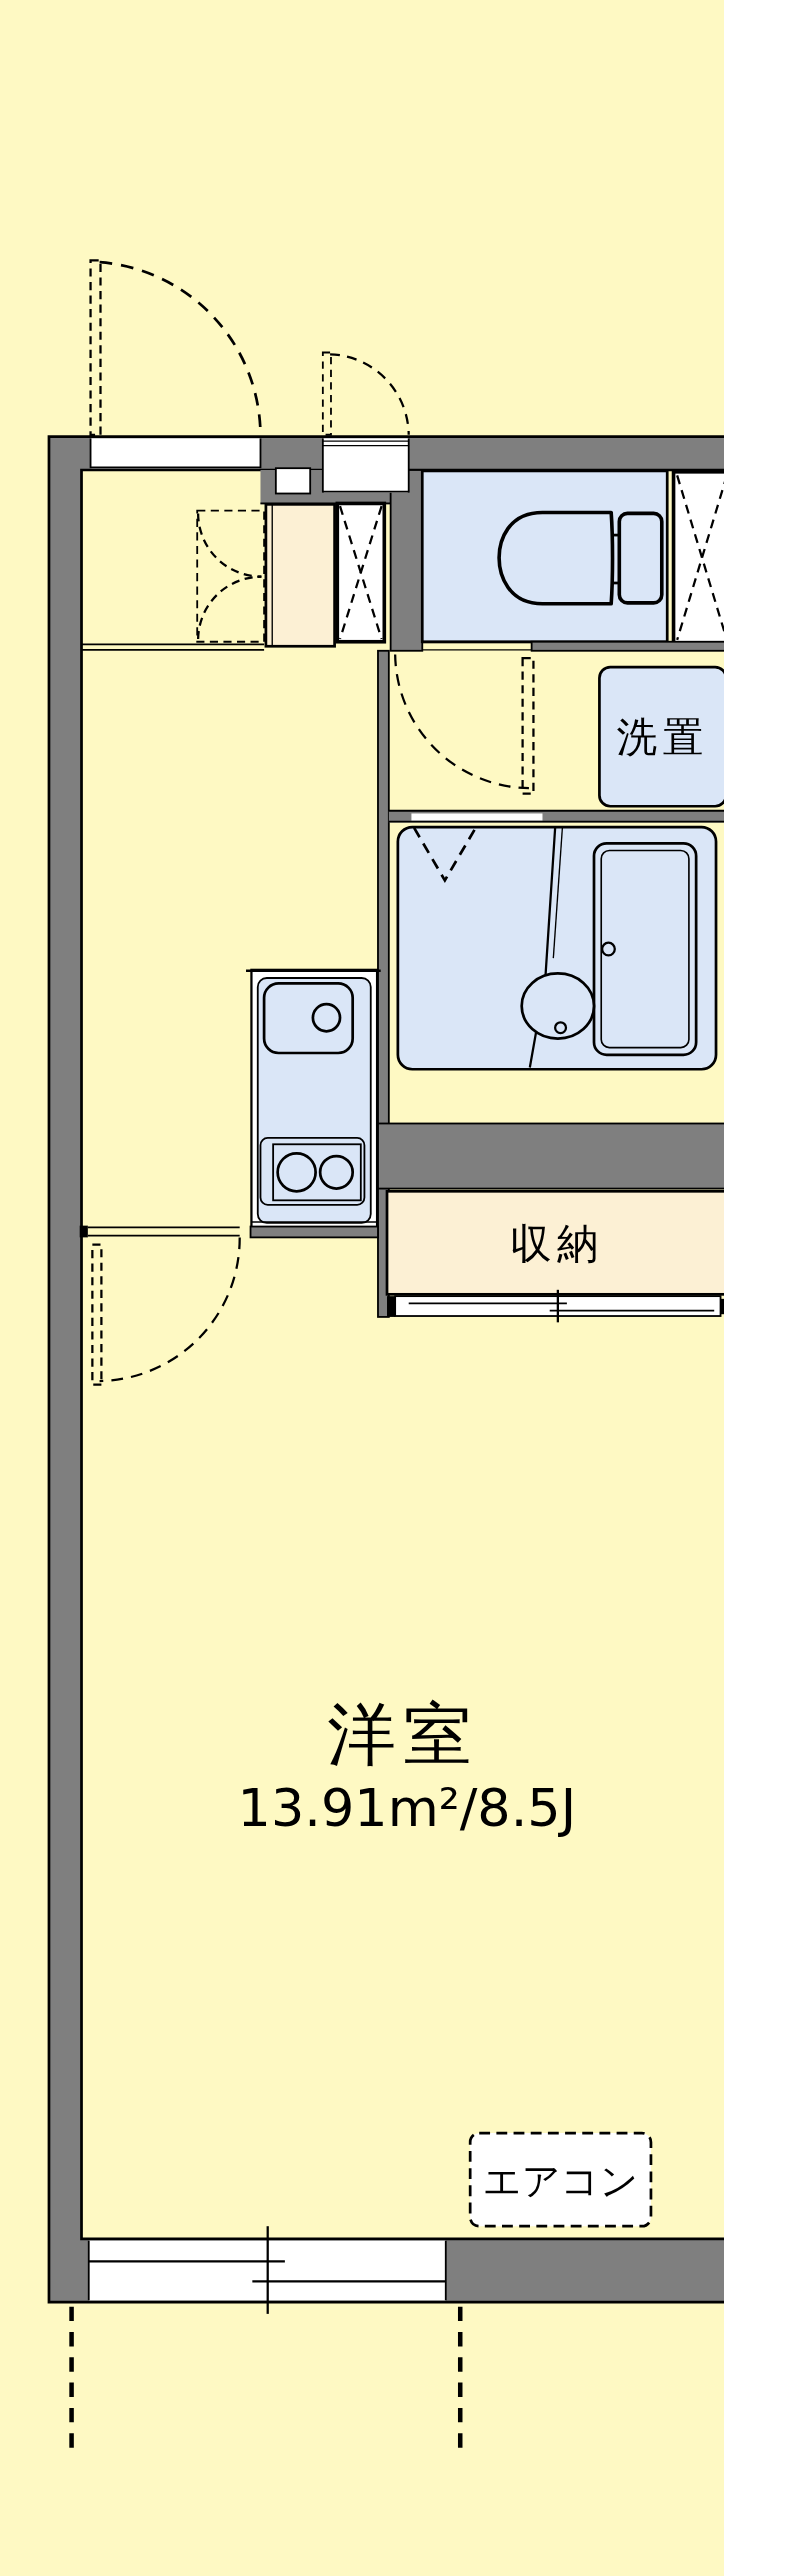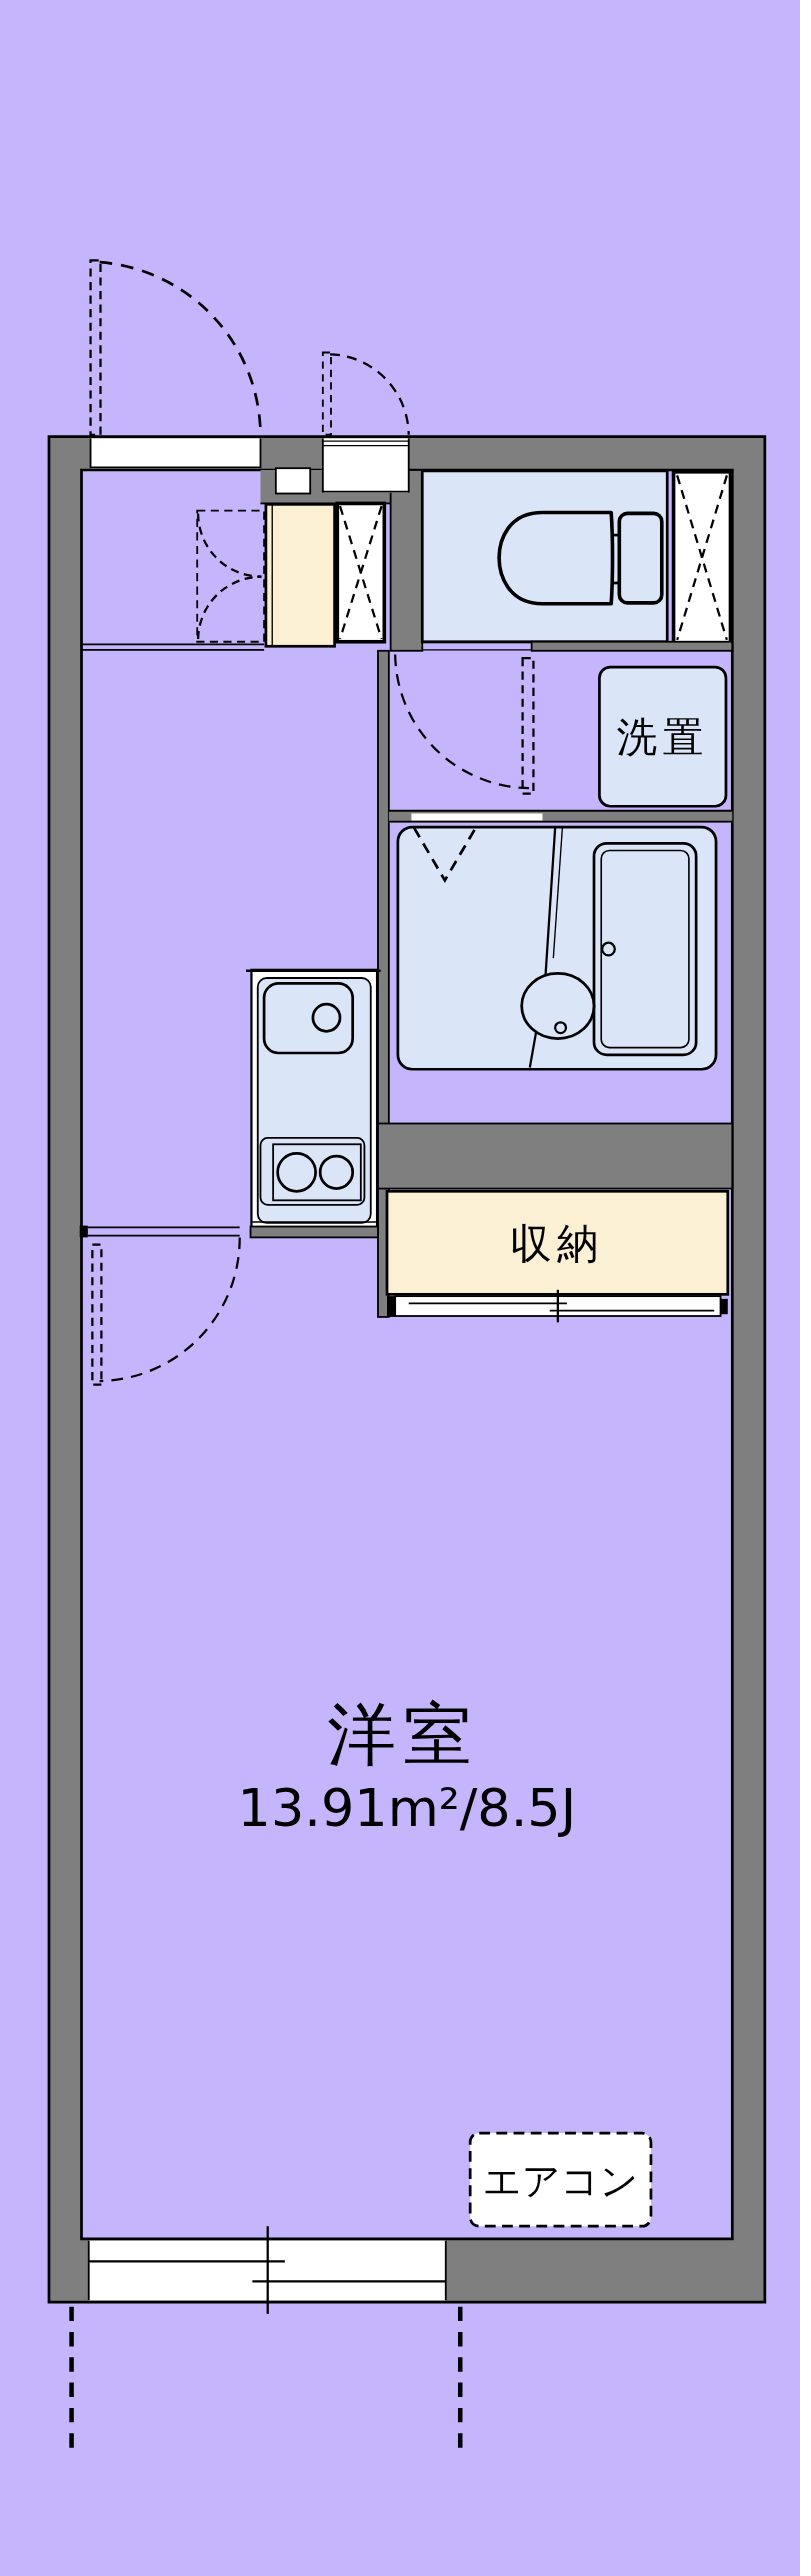--- a/index.html
+++ b/index.html
@@ -1,19 +1,19 @@
 <!DOCTYPE html>
 <html style="font-size:14.5px"><head>
 <meta charset="utf-8">
 <style>
   html,body{margin:0;padding:0;background:#ffffff;}
   .page{
     position:relative;
-    width:800px;height:2576px;
-    background:#c4b5fd;
+    width:724px;height:2576px;
+    background:#fef9c3;
     font-family:"DejaVu Sans","Liberation Sans",sans-serif;
     overflow:hidden;
   }
   .page svg{position:absolute;left:0;top:0;width:812px;height:2576px;}
   .wall{fill:#7f7f7f;}
   .blue{fill:#dae6f7;}
   .cream{fill:#fcf0d4;}
   .white{fill:#ffffff;}
   .ln{stroke:#000000;fill:none;}
   text{fill:#000000;}

